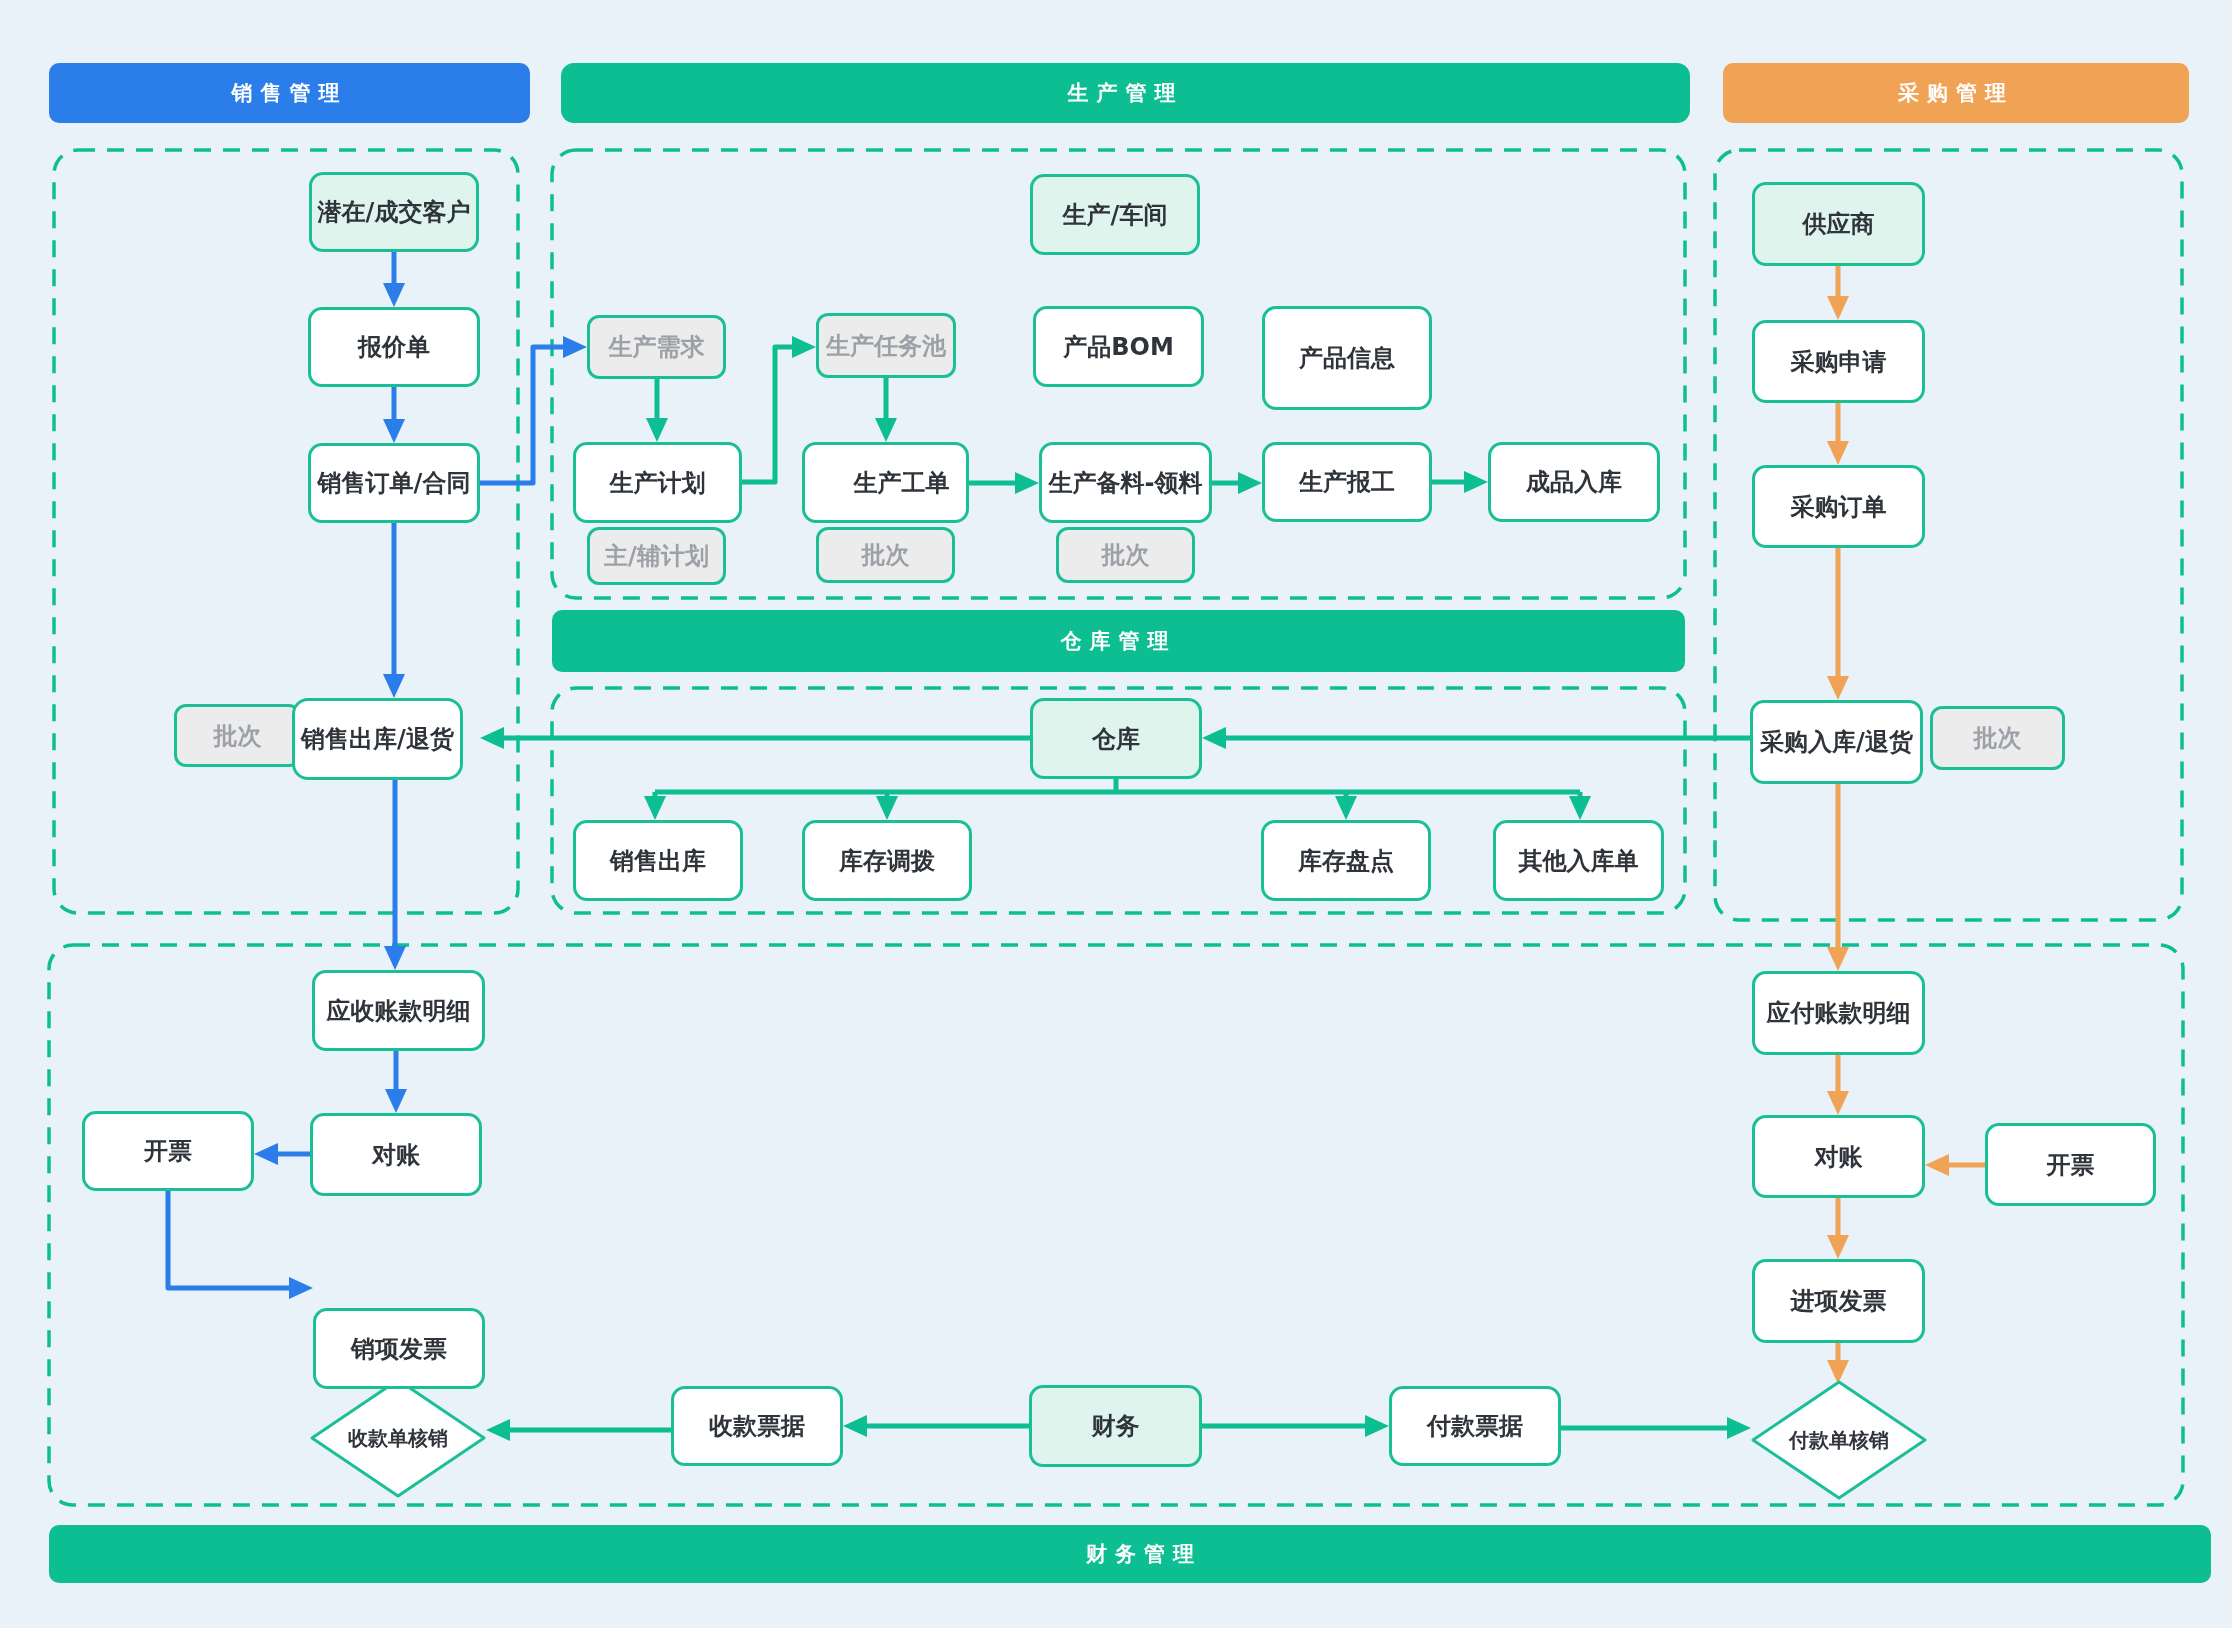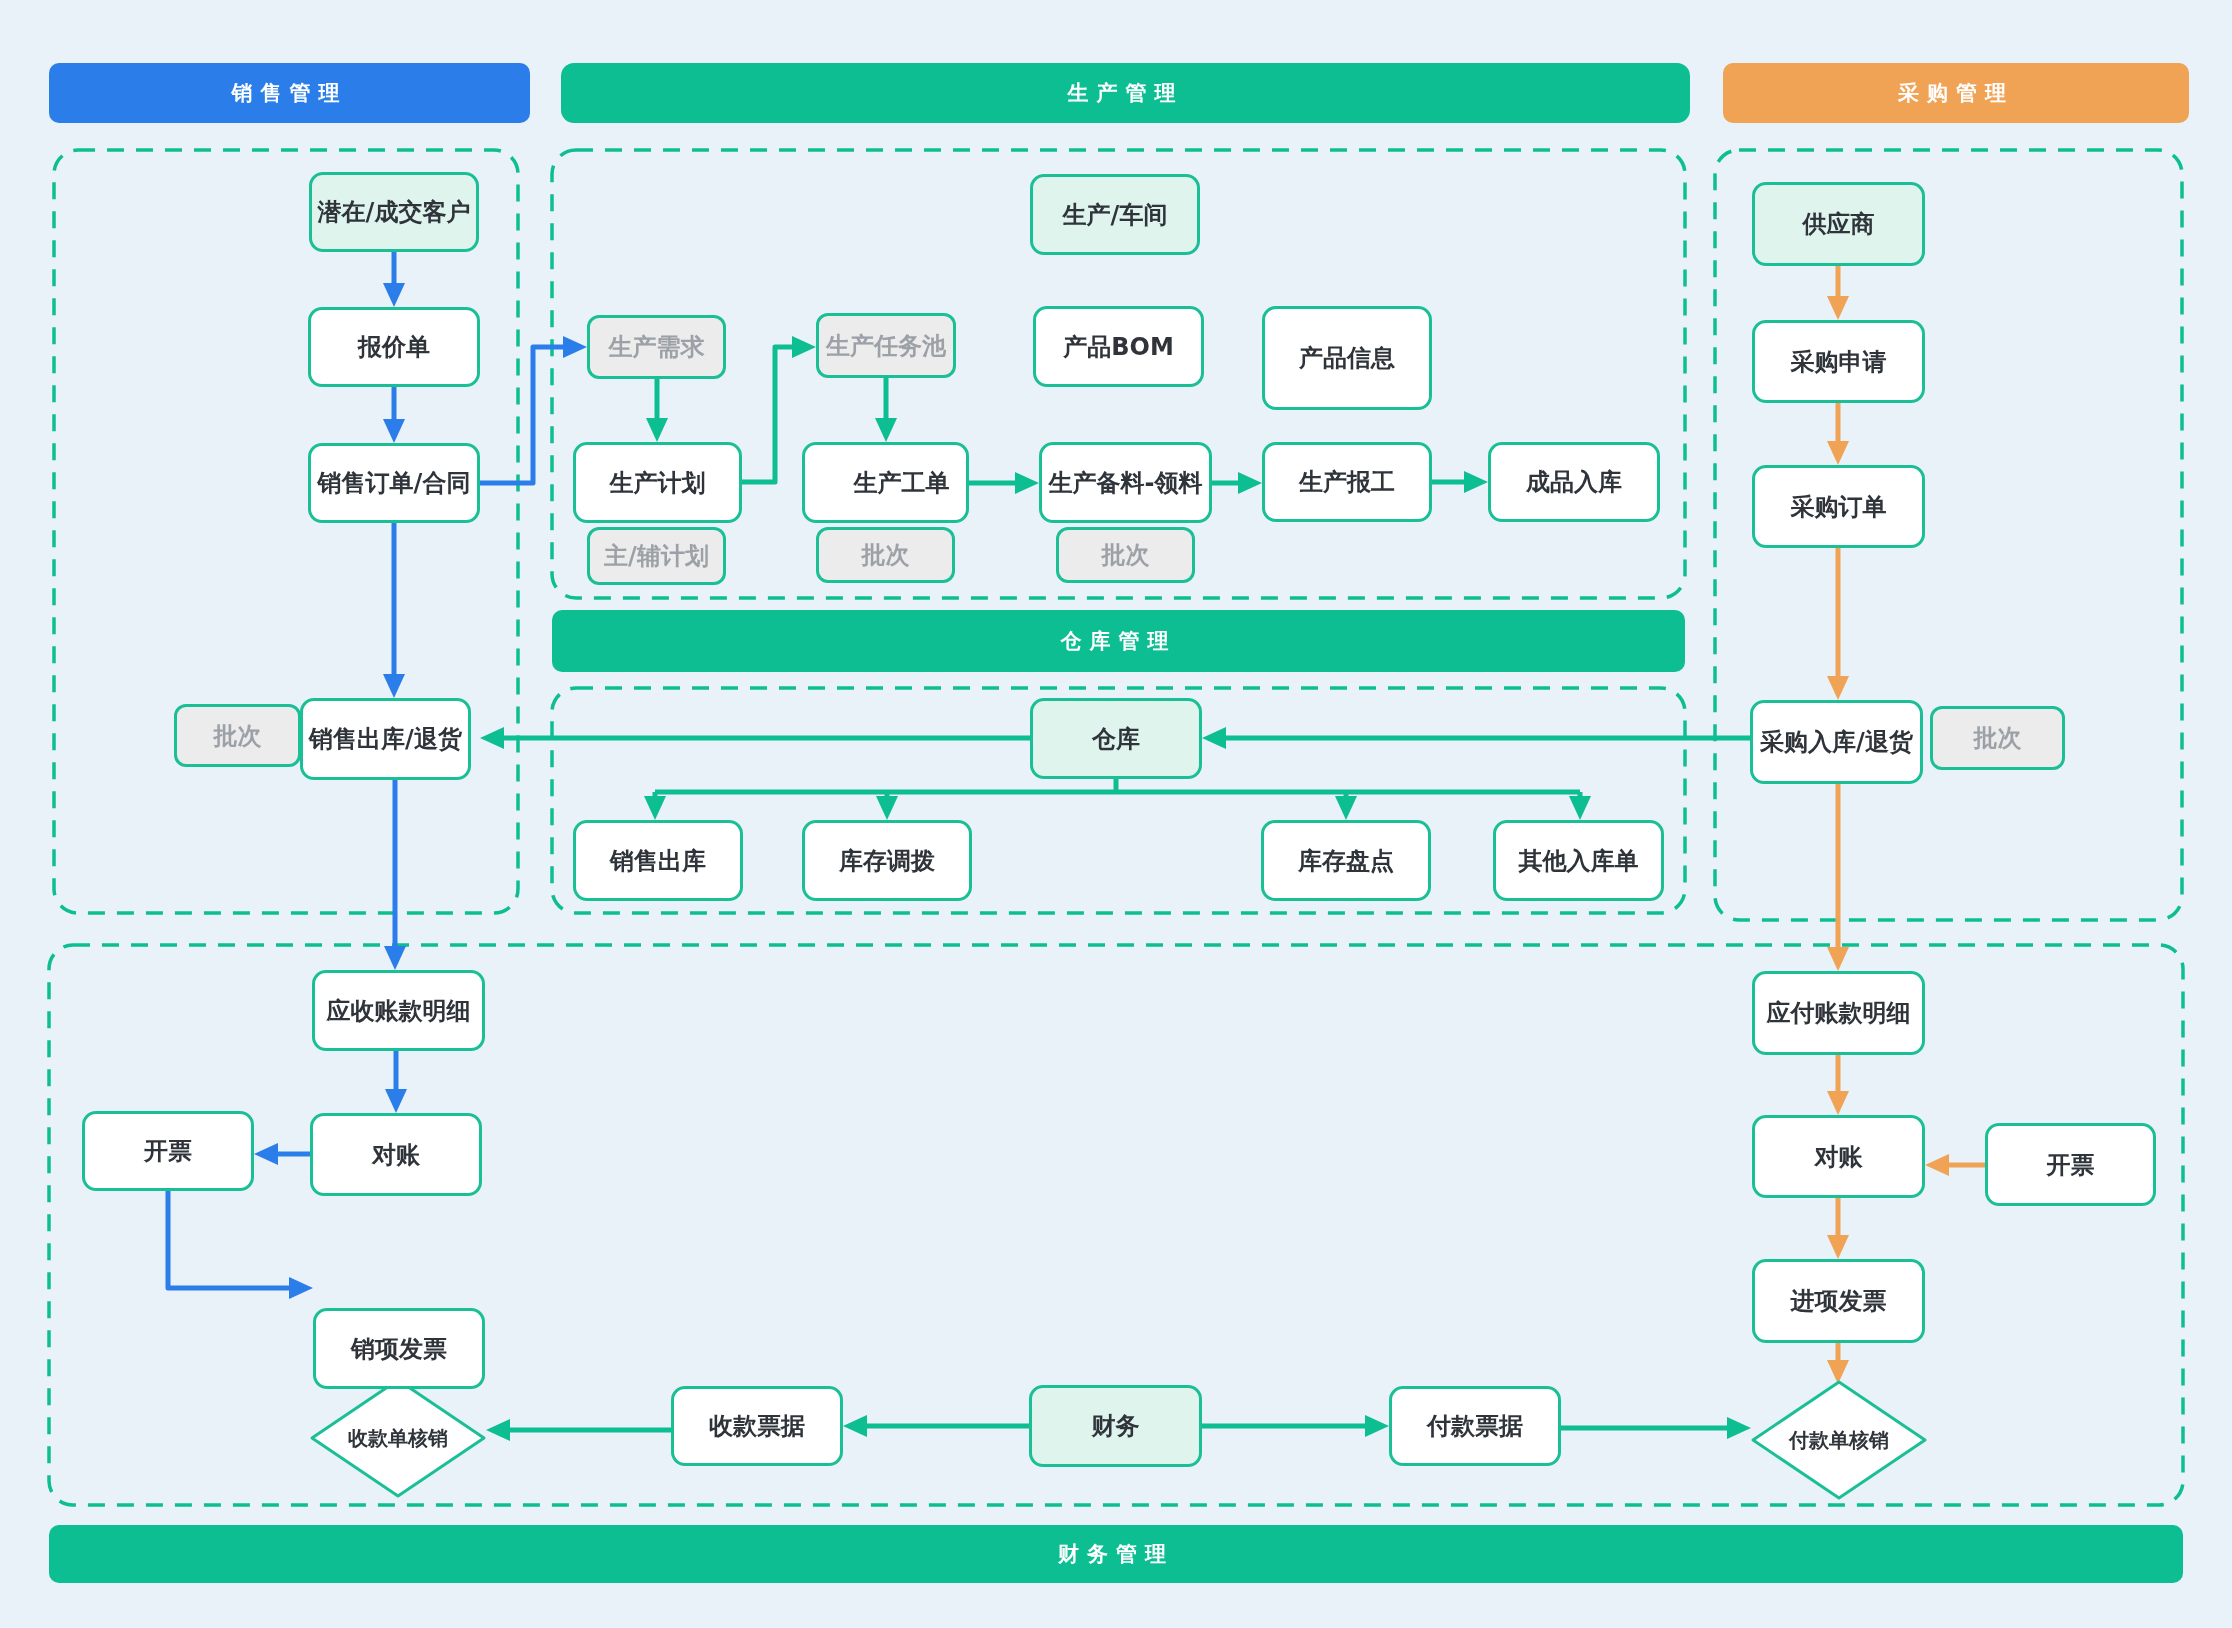--- a/index.html
+++ b/index.html
@@ -109,26 +109,26 @@
       <polygon points="1838,1259 1827,1235 1849,1235" fill="#F0A355"></polygon>
       <polyline points="1838,1343 1838,1360" fill="none" stroke="#F0A355" stroke-width="5" stroke-linejoin="round" stroke-linecap="butt"></polyline>
       <polygon points="1838,1384 1827,1360 1849,1360" fill="#F0A355"></polygon>
       <polygon points="398,1380 484,1438 398,1496 312,1438" fill="#FFFFFF" stroke="#1BBF96" stroke-width="3" stroke-linejoin="round"></polygon>
       <polygon points="1839,1382 1925,1440 1839,1498 1753,1440" fill="#FFFFFF" stroke="#1BBF96" stroke-width="3" stroke-linejoin="round"></polygon>
     </svg>
 <div class="hdr" style="left: 49px; top: 63px; width: 481px; height: 60px; background: rgb(43, 126, 233);">销售管理</div>
     <div class="hdr" style="left: 561px; top: 63px; width: 1129px; height: 60px; background: rgb(13, 190, 146); border-radius: 13px;">生产管理</div>
     <div class="hdr" style="left: 1723px; top: 63px; width: 466px; height: 60px; background: rgb(240, 163, 85);">采购管理</div>
     <div class="hdr" style="left: 552px; top: 610px; width: 1133px; height: 62px; background: rgb(13, 190, 146);">仓库管理</div>
-    <div class="hdr" style="left: 49px; top: 1525px; width: 2134px; height: 58px; background: rgb(13, 190, 146);">财务管理</div>
+    <div class="hdr" style="left: 49px; top: 1525px; width: 2134px; height: 58px; background: rgb(13, 190, 146); padding-left: 28px;">财务管理</div>
     <div class="node light" style="left: 309px; top: 172px; width: 170px; height: 80px;">潜在/成交客户</div>
     <div class="node white" style="left: 308px; top: 307px; width: 172px; height: 80px;">报价单</div>
     <div class="node white" style="left: 308px; top: 443px; width: 172px; height: 80px;">销售订单/合同</div>
     <div class="node gray" style="left: 174px; top: 704px; width: 127px; height: 63px;">批次</div>
-    <div class="node white" style="left: 300px; top: 698px; width: 171px; height: 82px;">销售出库/退货</div>
+    <div class="node white" style="left: 292px; top: 698px; width: 171px; height: 82px; border-radius: 16px;">销售出库/退货</div>
     <div class="node white" style="left: 312px; top: 970px; width: 173px; height: 81px;">应收账款明细</div>
     <div class="node white" style="left: 310px; top: 1113px; width: 172px; height: 83px;">对账</div>
     <div class="node white" style="left: 82px; top: 1111px; width: 172px; height: 80px;">开票</div>
     <div class="node white" style="left: 313px; top: 1308px; width: 172px; height: 81px; text-align: right;">销项发票</div>
     <div class="diamond-label" style="left: 312px; top: 1380px; width: 172px; height: 116px;">收款单核销</div>
     <div class="node light" style="left: 1030px; top: 174px; width: 170px; height: 81px;">生产/车间</div>
     <div class="node gray" style="left: 587px; top: 315px; width: 139px; height: 64px;">生产需求</div>
     <div class="node gray" style="left: 816px; top: 313px; width: 140px; height: 65px;">生产任务池</div>
     <div class="node white" style="left: 1033px; top: 306px; width: 171px; height: 81px;">产品BOM</div>
     <div class="node white" style="left: 1262px; top: 306px; width: 170px; height: 104px;">产品信息</div>

